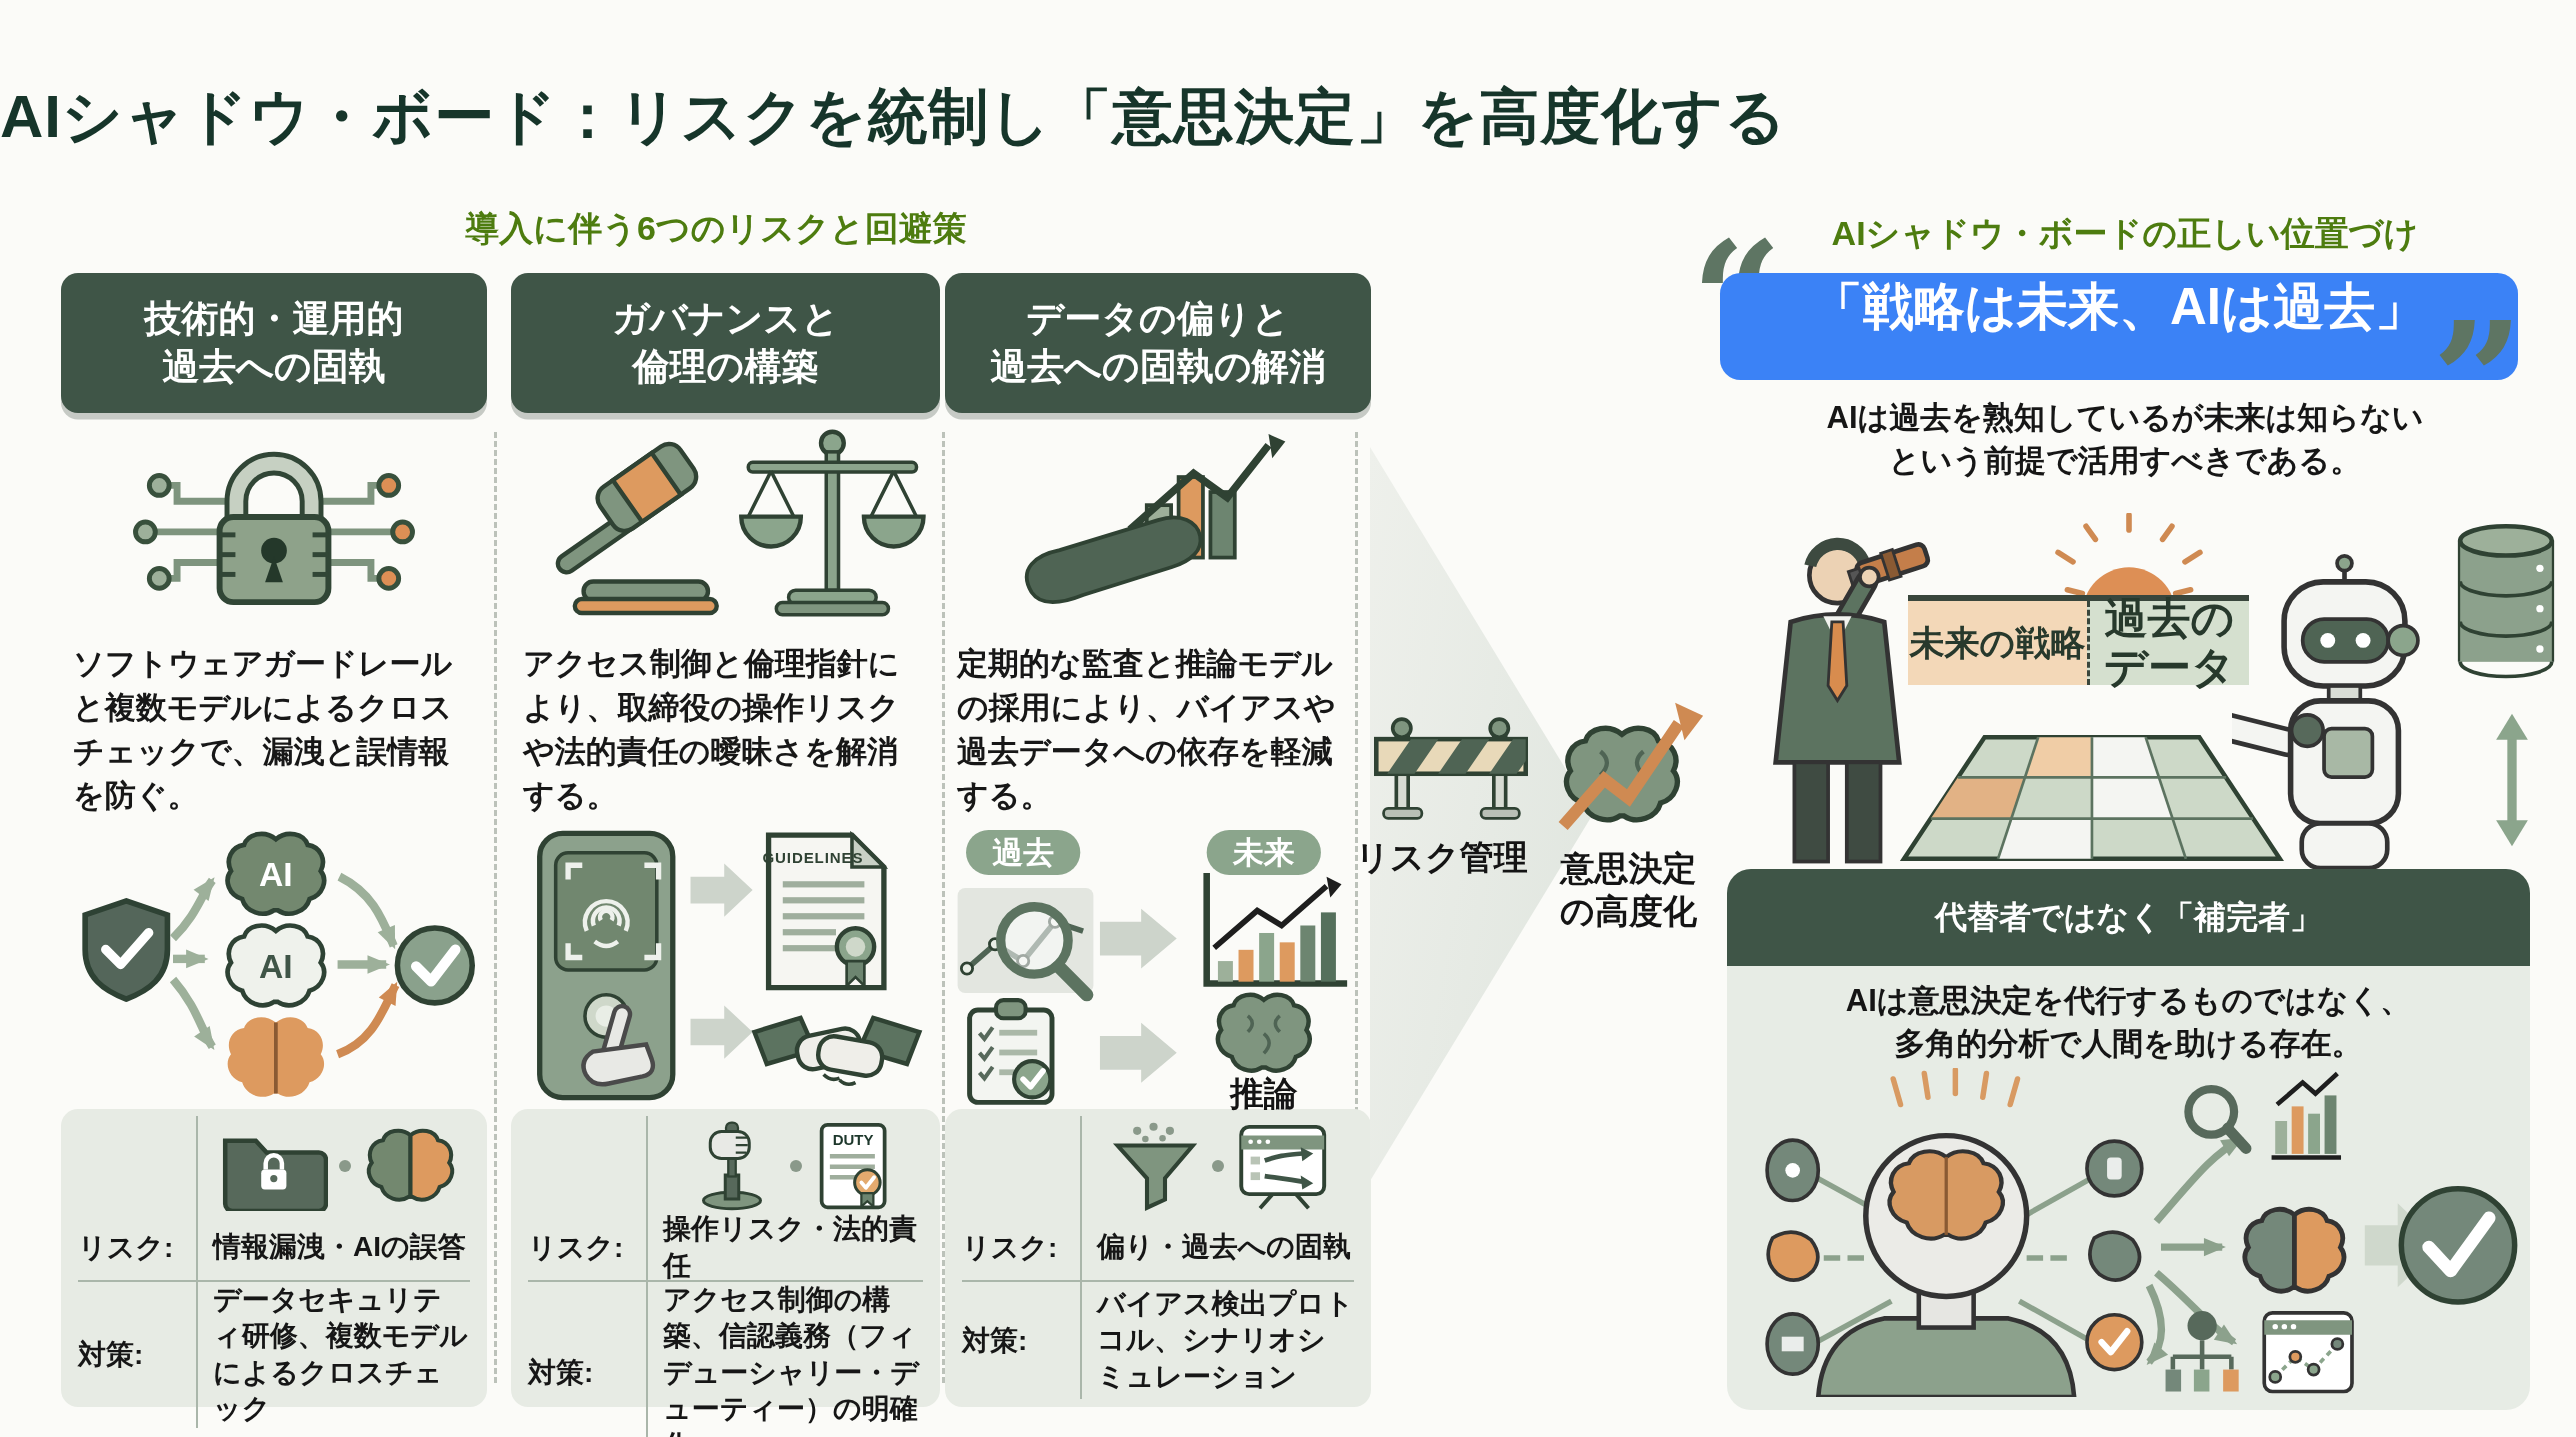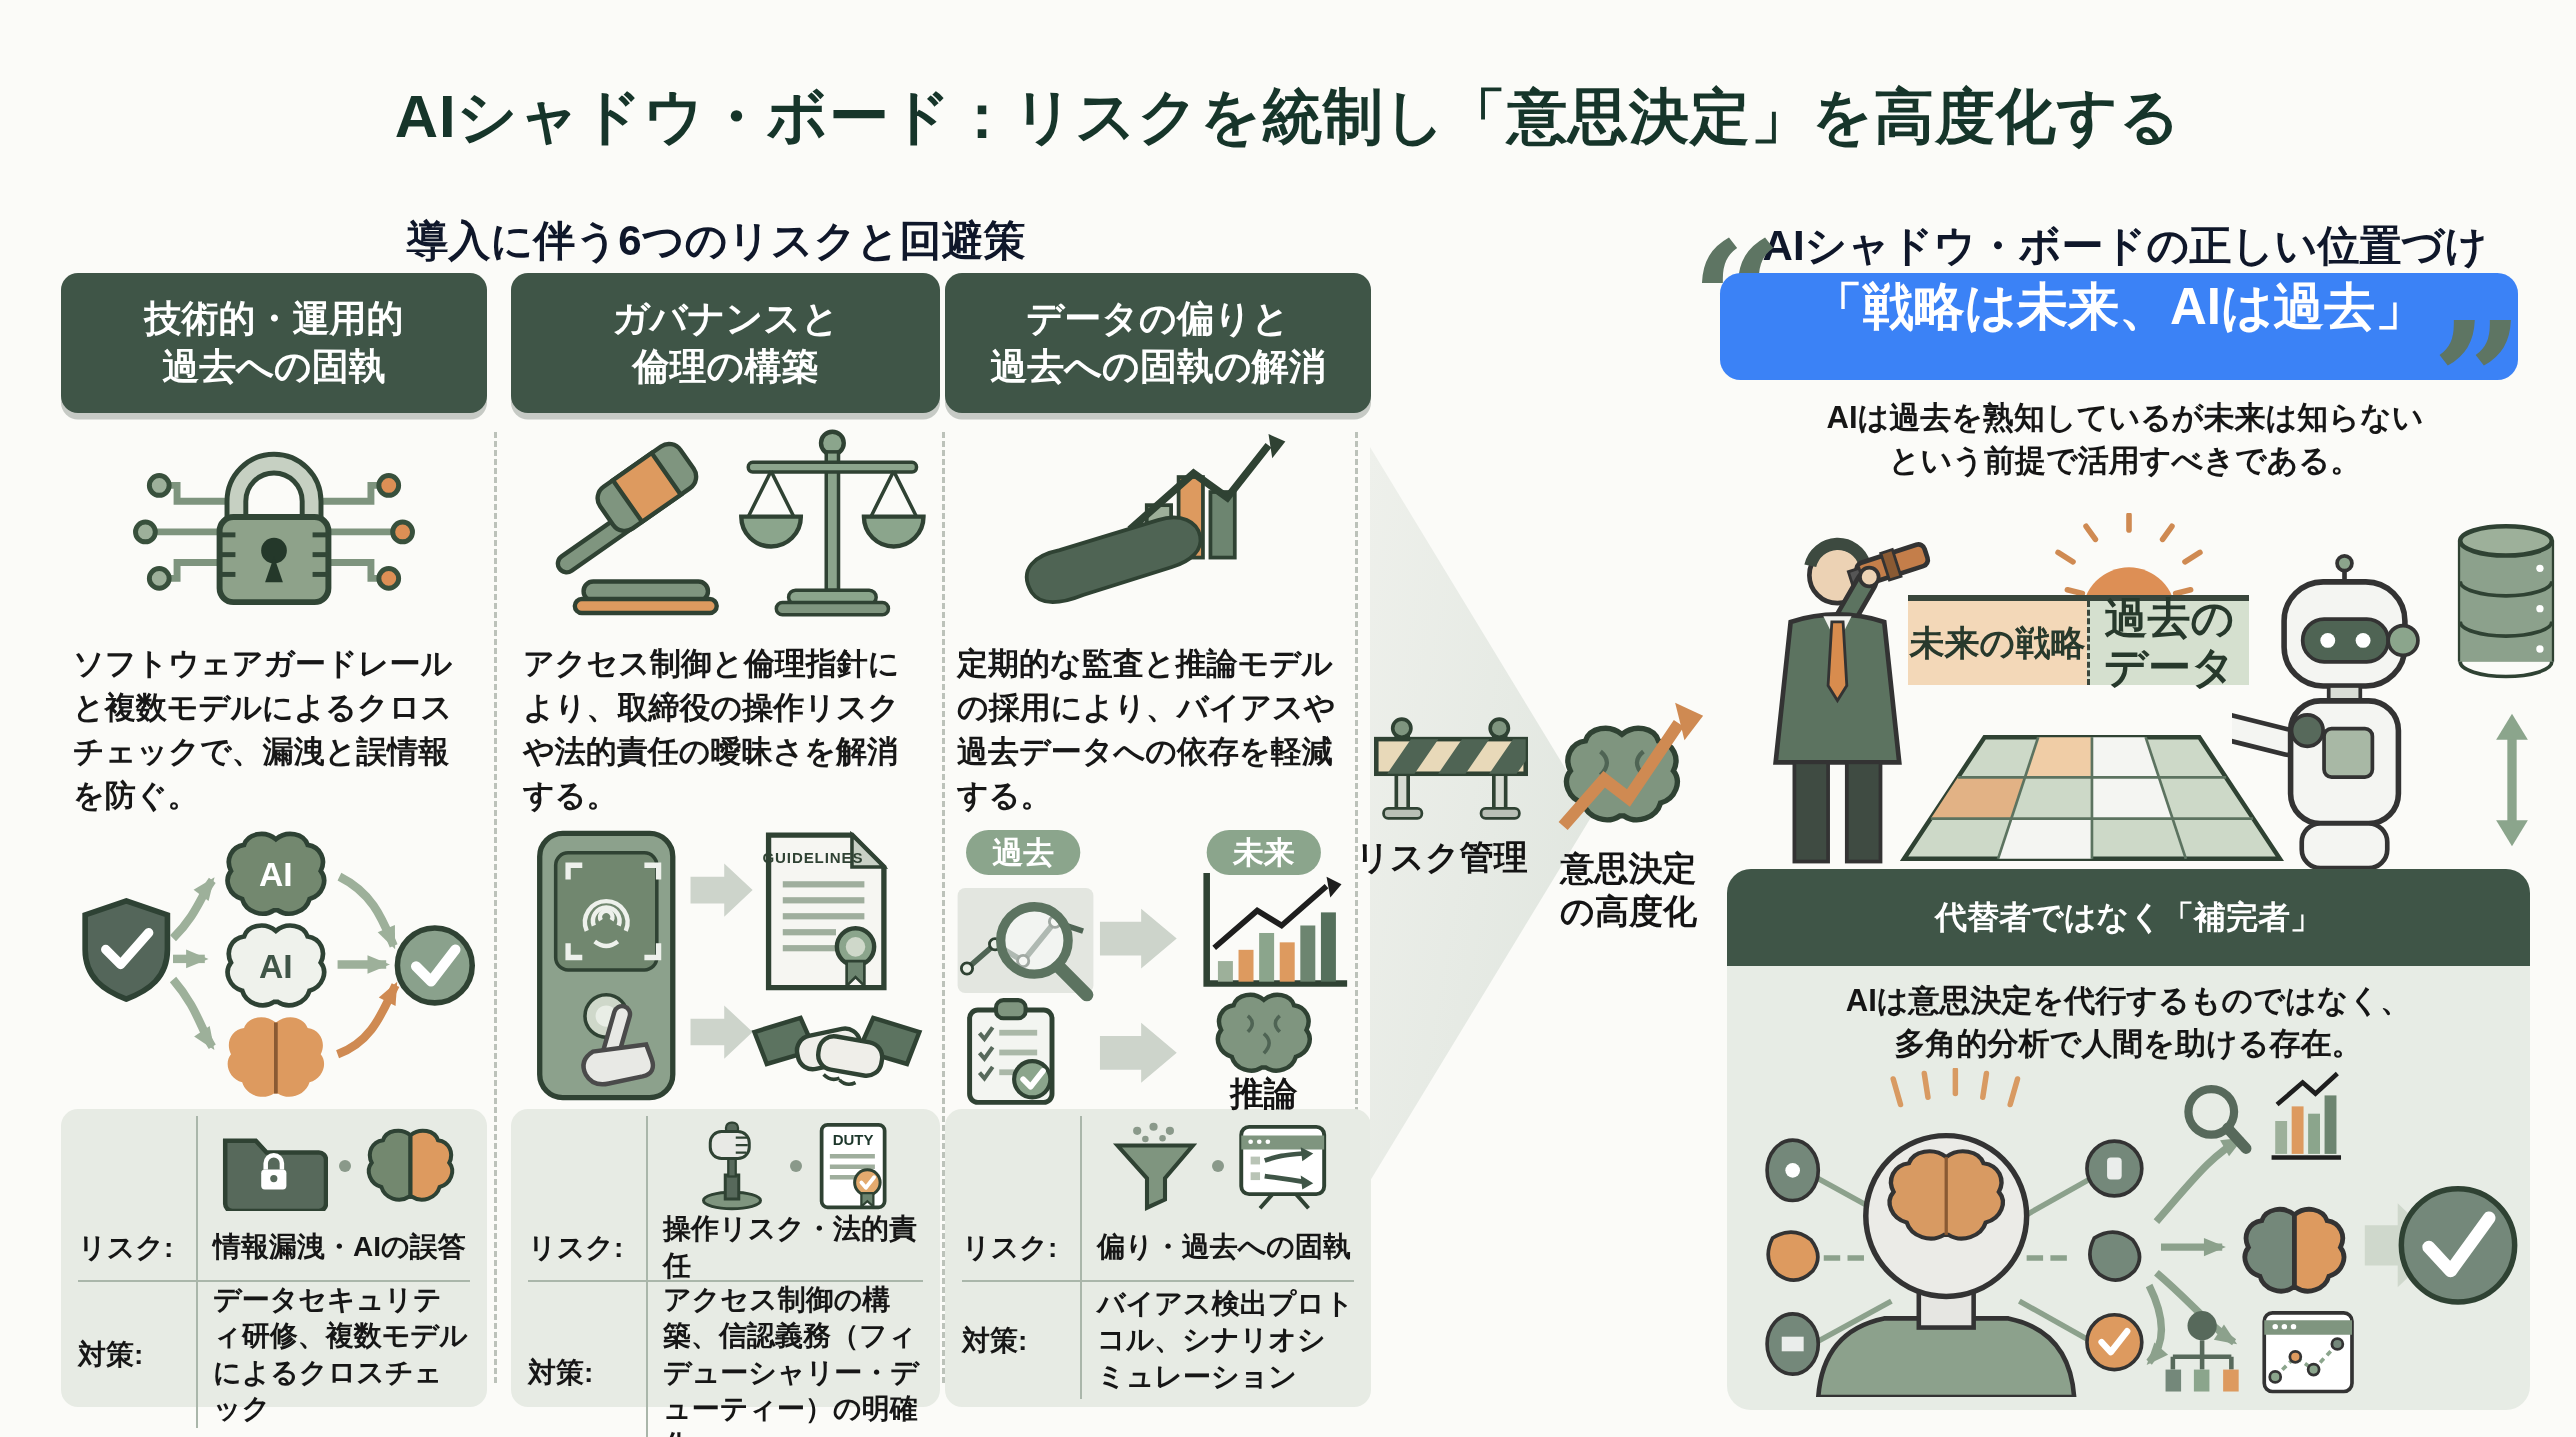--- a/index.html
+++ b/index.html
@@ -2,23 +2,23 @@
 <html style="font-size:15px"><head>
 <meta charset="utf-8">
 <style>
   html,body{margin:0;padding:0}
   body{width:2576px;height:1438px;position:relative;overflow:hidden;
        background:#fbfbf8;color:#141414;
        font-family:"Liberation Sans","DejaVu Sans",sans-serif;}
   .abs{position:absolute}
   svg{display:block}
 
-  .page-title{left:0;top:37px;width:2576px;text-align:center;
+  .page-title{left:0;top:37px;width:2576px;
     font-size:60px;font-weight:800;color:#16352a;letter-spacing:0.9px}
-  .sec-subtitle{font-size:42px;font-weight:800;color:#0f172a;text-align:center}
+  .sec-subtitle{font-size:34px;font-weight:800;color:#4d7c0f;text-align:center}
   #left-subtitle{left:61px;top:178px;width:1310px}
   #right-subtitle{left:1704px;top:183px;width:842px}
 
   .col{position:absolute;top:273px;width:426px}
   #col1{left:61px}#col2{left:511px;width:429px}#col3{left:945px}
   .col-head{height:140px;background:#3f5547;border-radius:17px;color:#fff;
     font-size:37px;font-weight:700;display:flex;flex-direction:column;
     justify-content:center;align-items:center;line-height:1.3;
     box-shadow:0 6.6px 0 rgba(40,55,45,.25)}
   .col-icon{height:217px;display:flex;align-items:center;justify-content:center}

